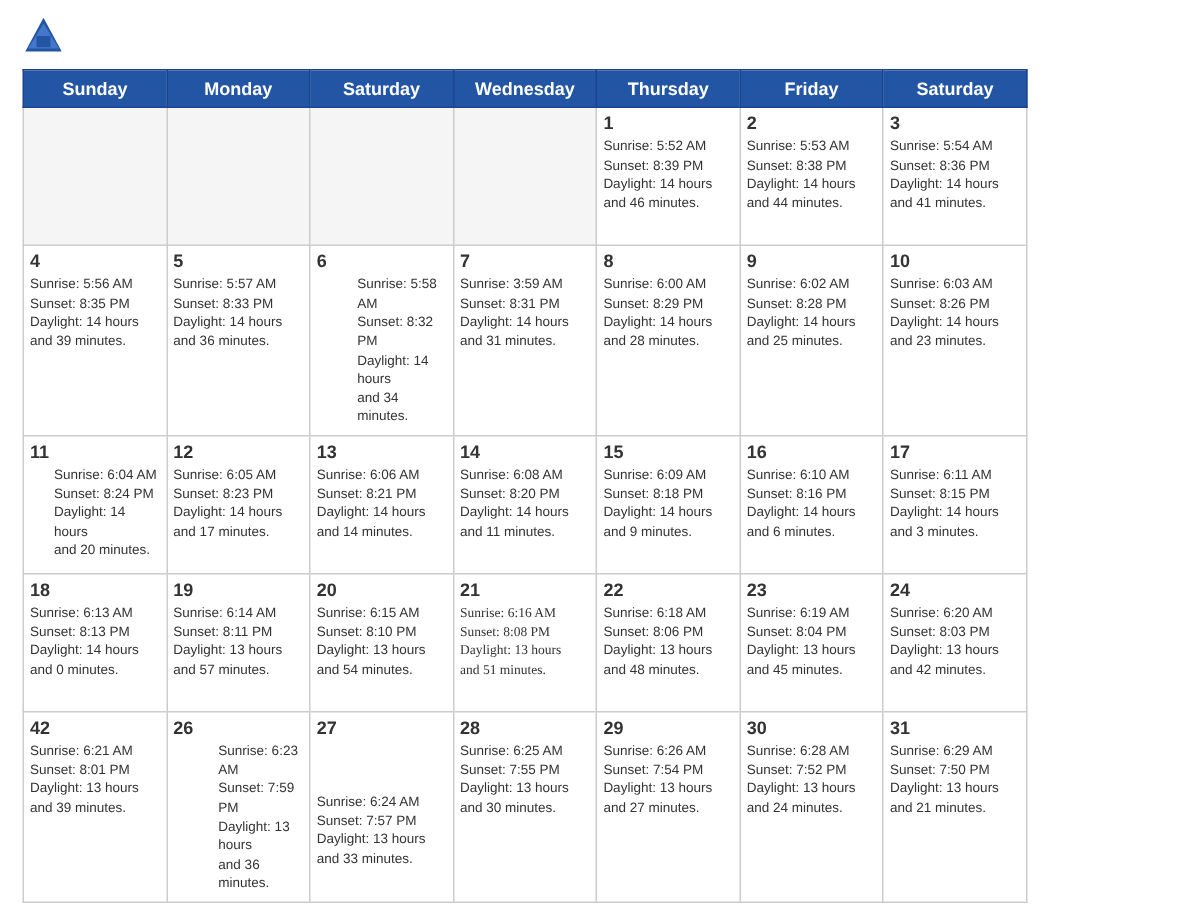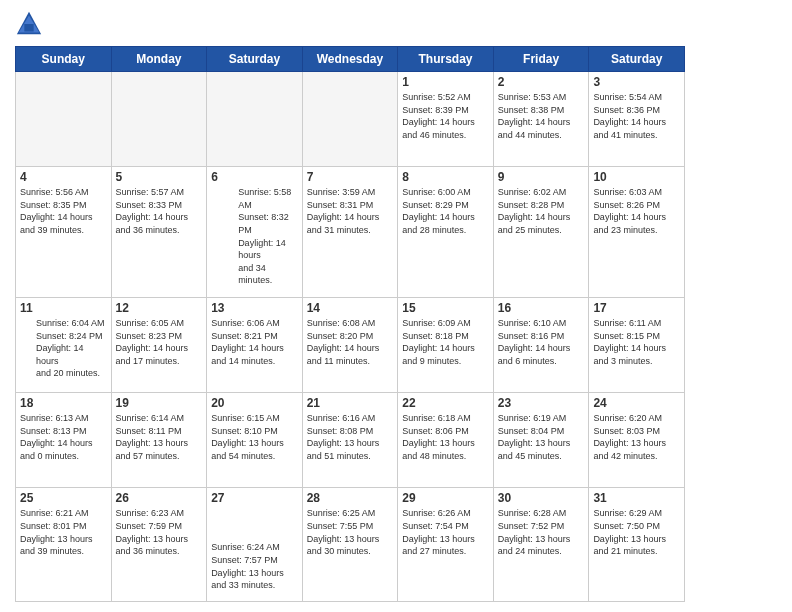--- a/index.html
+++ b/index.html
@@ -282,21 +282,21 @@
           </td>
           <td>
             <span class="day-num">20</span>
             <div class="day-info" style="white-space: pre-line;">Sunrise: 6:15 AM
 Sunset: 8:10 PM
 Daylight: 13 hours
 and 54 minutes.</div>
           </td>
           <td>
             <span class="day-num">21</span>
-            <div class="day-info" style="white-space: pre-line;">Sunrise: 6:16 AM
+            <div class="day-info" style="white-space: pre-line; font-family: Liberation Serif, serif;">Sunrise: 6:16 AM
 Sunset: 8:08 PM
 Daylight: 13 hours
 and 51 minutes.</div>
           </td>
           <td>
             <span class="day-num">22</span>
             <div class="day-info" style="white-space: pre-line;">Sunrise: 6:18 AM
 Sunset: 8:06 PM
 Daylight: 13 hours
 and 48 minutes.</div>
@@ -311,29 +311,29 @@
           <td>
             <span class="day-num">24</span>
             <div class="day-info" style="white-space: pre-line;">Sunrise: 6:20 AM
 Sunset: 8:03 PM
 Daylight: 13 hours
 and 42 minutes.</div>
           </td>
         </tr>
         <tr>
           <td>
-            <span class="day-num">25</span>
+            <span class="day-num">42</span>
             <div class="day-info" style="white-space: pre-line;">Sunrise: 6:21 AM
 Sunset: 8:01 PM
 Daylight: 13 hours
 and 39 minutes.</div>
           </td>
           <td>
             <span class="day-num">26</span>
-            <div class="day-info" style="white-space: pre-line;">Sunrise: 6:23 AM
+            <div class="day-info" style="white-space: pre-line; margin-left: 30px;">Sunrise: 6:23 AM
 Sunset: 7:59 PM
 Daylight: 13 hours
 and 36 minutes.</div>
           </td>
           <td>
             <span class="day-num">27</span>
             <div class="day-info" style="white-space: pre-line; margin-top: 36px;">Sunrise: 6:24 AM
 Sunset: 7:57 PM
 Daylight: 13 hours
 and 33 minutes.</div>

